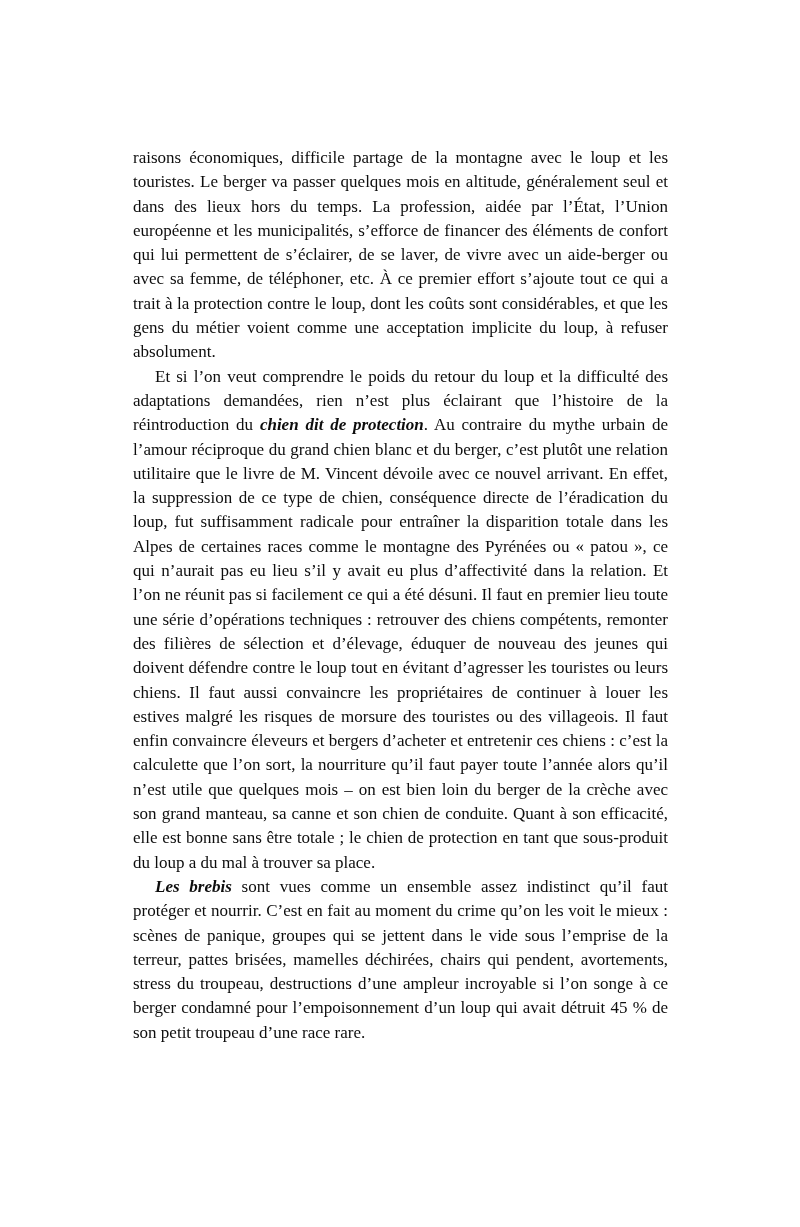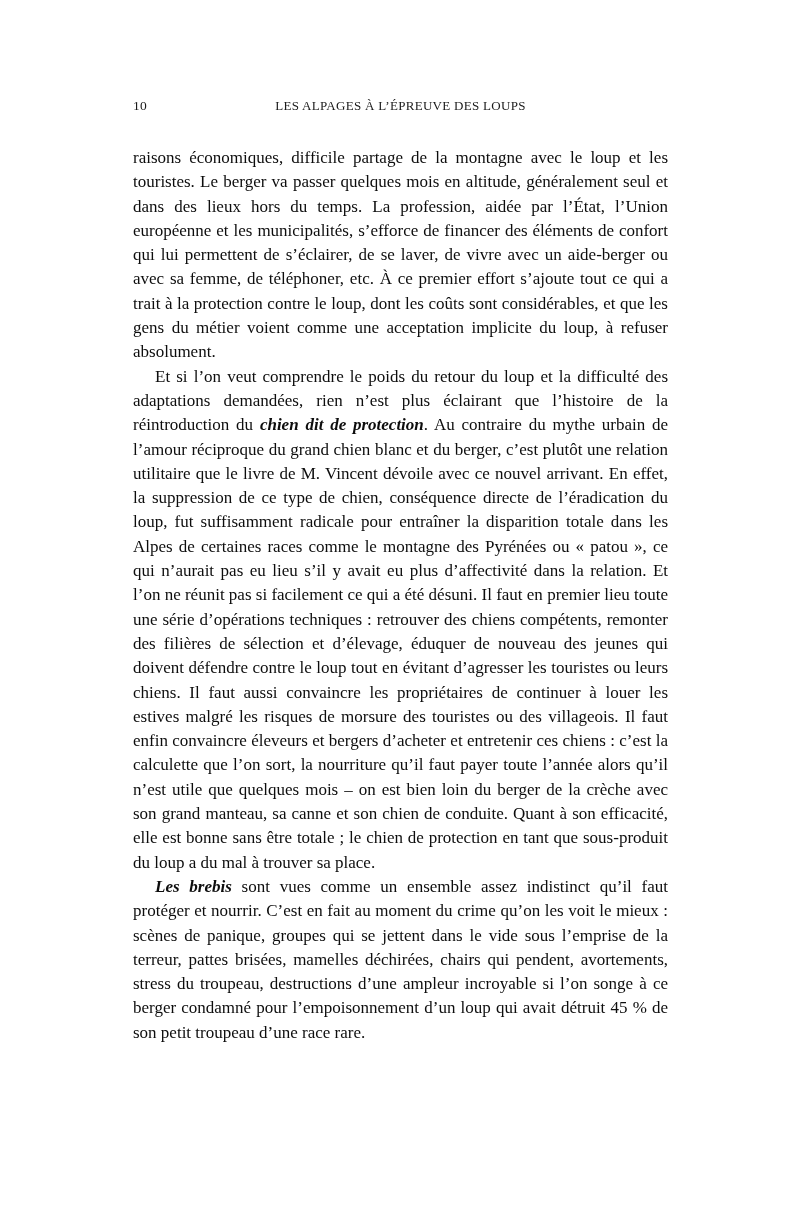--- a/index.html
+++ b/index.html
@@ -38,21 +38,21 @@
   }
   .header-title {
     position: absolute;
     left: 0;
     right: 0;
     top: 0;
     text-align: center;
     font-size: 13px;
   }
   .body-text {
-    margin-top: 28px;
+    margin-top: 48px;
     font-size: 17px;
     line-height: 24.3px;
     text-align: justify;
     color: #0d0d0d;
   }
   .body-text p {
     margin: 0;
     padding: 0;
   }
   .body-text p.indent {
@@ -61,23 +61,19 @@
   .body-text .bold {
     font-weight: bold;
     font-style: italic;
   }
 </style>
 </head>
 <body>
 
 <div class="page">
   <div class="content">
-    <div class="running-header">
-      <span class="page-number">10</span>
-      <span class="header-title">LES ALPAGES À L’ÉPREUVE DES LOUPS</span>
-    </div>
     <div class="body-text" id="body-text">
         <p><span>raisons économiques, difficile partage de la montagne avec le loup et les touristes. Le berger va passer quelques mois en altitude, généralement seul et dans des lieux hors du temps. La profession, aidée par l’État, l’Union européenne et les municipalités, s’efforce de financer des éléments de confort qui lui permettent de s’éclairer, de se laver, de vivre avec un aide-berger ou avec sa femme, de téléphoner, etc. À ce premier effort s’ajoute tout ce qui a trait à la protection contre le loup, dont les coûts sont considérables, et que les gens du métier voient comme une acceptation implicite du loup, à refuser absolument.</span></p>
         <p class="indent"><span>Et si l’on veut comprendre le poids du retour du loup et la difficulté des adaptations demandées, rien n’est plus éclairant que l’histoire de la réintroduction du </span><span class="bold">chien dit de protection</span><span>. Au contraire du mythe urbain de l’amour réciproque du grand chien blanc et du berger, c’est plutôt une relation utilitaire que le livre de M. Vincent dévoile avec ce nouvel arrivant. En effet, la suppression de ce type de chien, conséquence directe de l’éradication du loup, fut suffisamment radicale pour entraîner la disparition totale dans les Alpes de certaines races comme le montagne des Pyrénées ou « patou », ce qui n’aurait pas eu lieu s’il y avait eu plus d’affectivité dans la relation. Et l’on ne réunit pas si facilement ce qui a été désuni. Il faut en premier lieu toute une série d’opérations techniques : retrouver des chiens compétents, remonter des filières de sélection et d’élevage, éduquer de nouveau des jeunes qui doivent défendre contre le loup tout en évitant d’agresser les touristes ou leurs chiens. Il faut aussi convaincre les propriétaires de continuer à louer les estives malgré les risques de morsure des touristes ou des villageois. Il faut enfin convaincre éleveurs et bergers d’acheter et entretenir ces chiens : c’est la calculette que l’on sort, la nourriture qu’il faut payer toute l’année alors qu’il n’est utile que quelques mois – on est bien loin du berger de la crèche avec son grand manteau, sa canne et son chien de conduite. Quant à son efficacité, elle est bonne sans être totale ; le chien de protection en tant que sous-produit du loup a du mal à trouver sa place.</span></p>
         <p class="indent"><span class="bold">Les brebis</span><span> sont vues comme un ensemble assez indistinct qu’il faut protéger et nourrir. C’est en fait au moment du crime qu’on les voit le mieux : scènes de panique, groupes qui se jettent dans le vide sous l’emprise de la terreur, pattes brisées, mamelles déchirées, chairs qui pendent, avortements, stress du troupeau, destructions d’une ampleur incroyable si l’on songe à ce berger condamné pour l’empoisonnement d’un loup qui avait détruit 45 % de son petit troupeau d’une race rare.</span></p>
       </div>
   </div>
 </div>
 
 </body></html>

